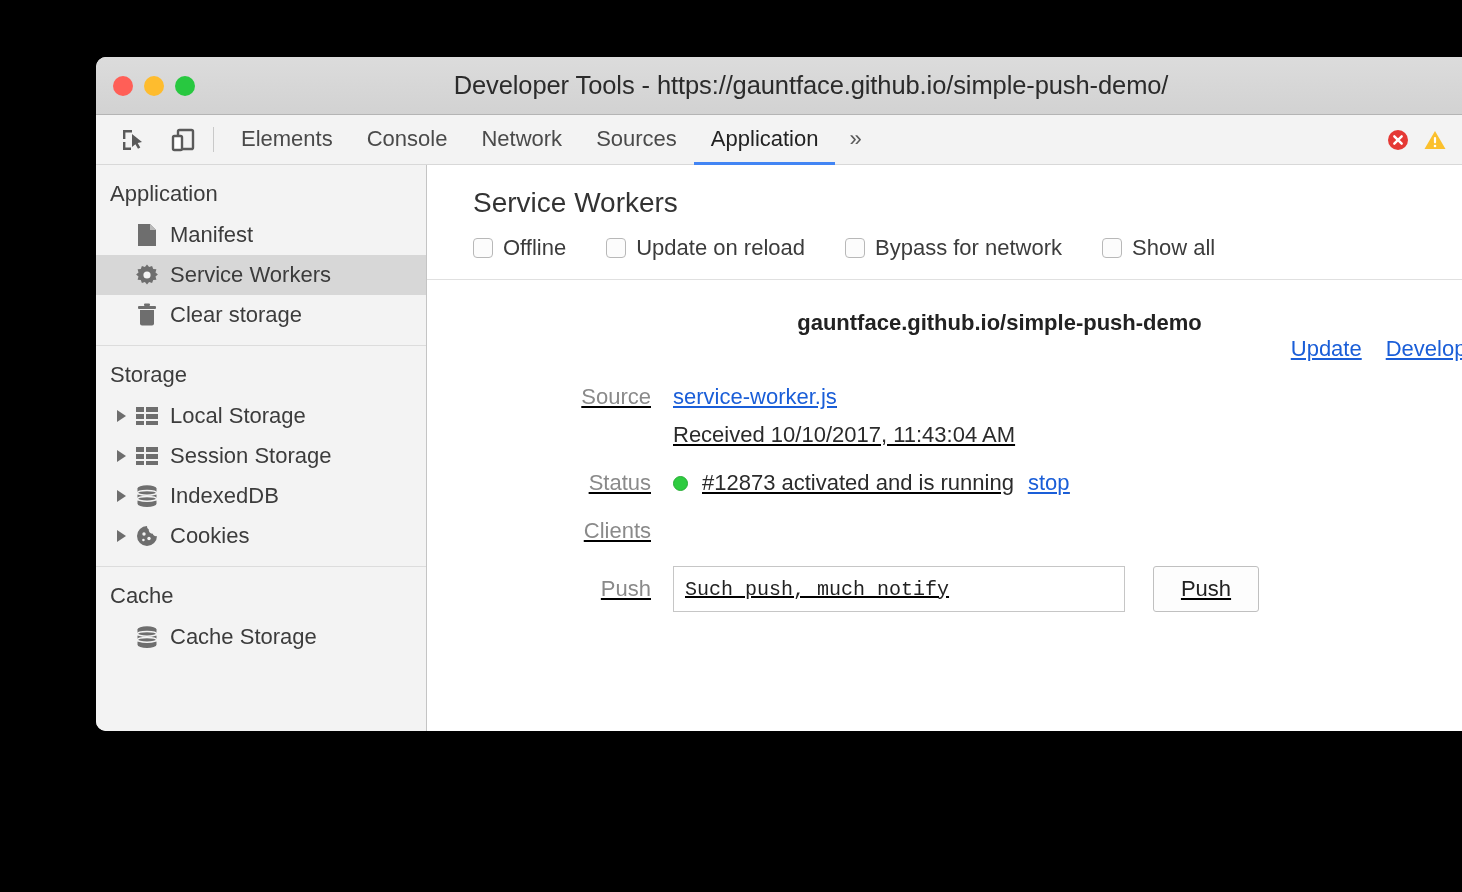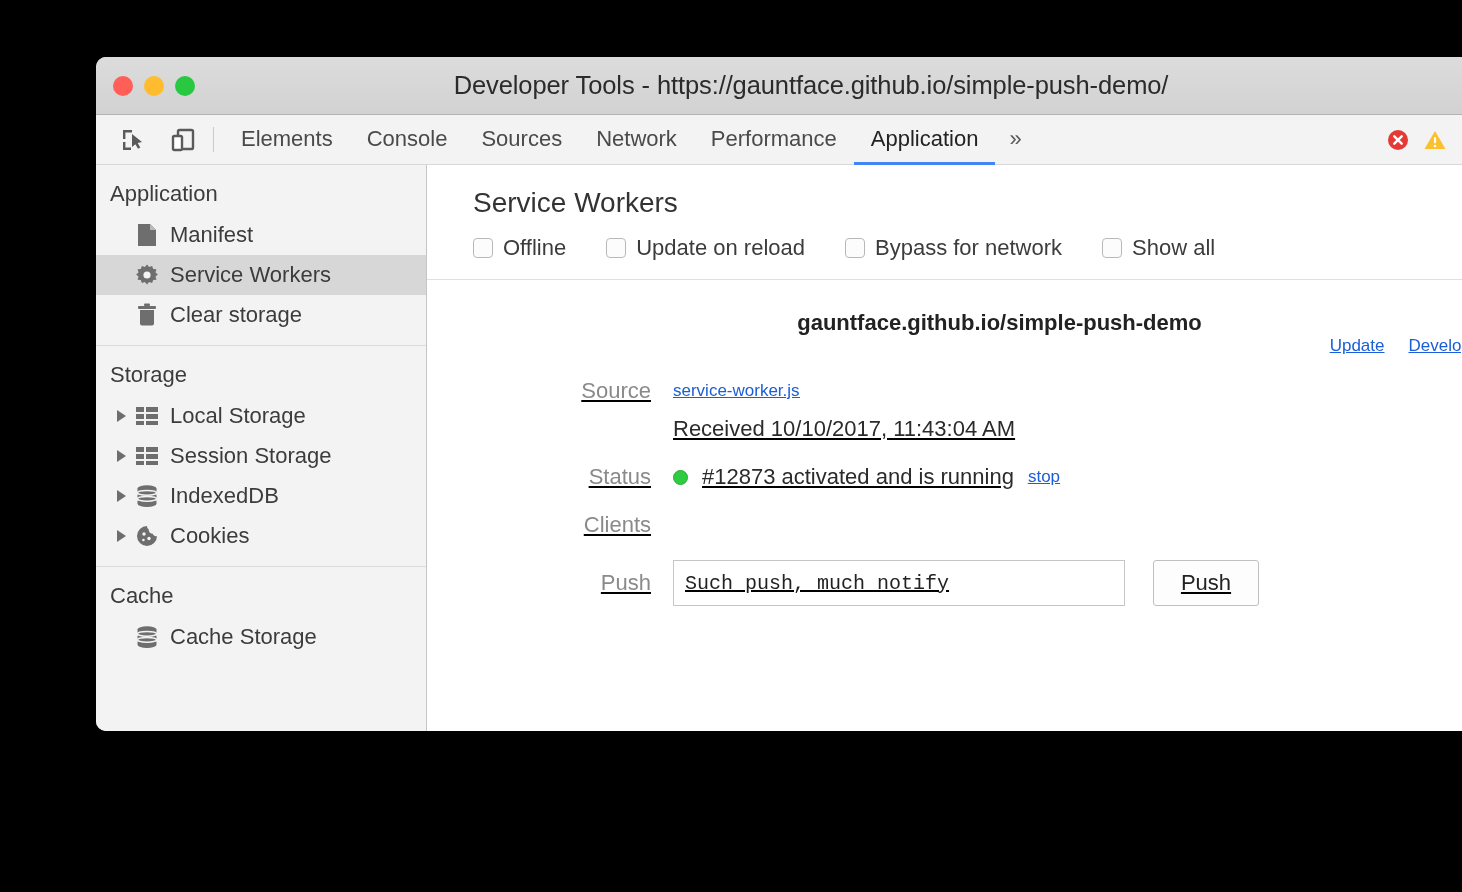--- a/index.html
+++ b/index.html
@@ -231,21 +231,21 @@
   }
   .reg-actions {
     margin-left: auto;
     display: flex;
     gap: 24px;
     padding-right: 40px;
   }
   .link {
     color: #1a5ed8;
     text-decoration: underline;
-    font-size: 17px;
+    font-size: 22px;
     cursor: pointer;
     white-space: nowrap;
   }
 
   .row {
     display: flex;
     align-items: center;
     margin-top: 22px;
     text-decoration: underline;
   }
@@ -326,23 +326,22 @@
         <svg width="26" height="26" viewBox="0 0 26 26">
           <rect x="8" y="3" width="15" height="19" rx="1.6" fill="none" stroke="#5a5a5a" stroke-width="2.4"></rect>
           <rect x="3" y="9" width="9" height="14" rx="1.4" fill="#ffffff" stroke="#5a5a5a" stroke-width="2.4"></rect>
         </svg>
       </div>
     </div>
     <div class="tool-divider"></div>
     <div class="tabs">
       <div class="tab">Elements</div>
       <div class="tab">Console</div>
+      <div class="tab">Network</div>
       <div class="tab">Sources</div>
-      <div class="tab">Network</div>
-      <div class="tab">Performance</div>
       <div class="tab selected">Application</div>
       <div class="tab more">»</div>
     </div>
     <div class="toolbar-right">
       <div class="badge-err">
         <svg width="24" height="24" viewBox="0 0 24 24">
           <circle cx="12" cy="12" r="10" fill="#e53935"></circle>
           <path d="M8.3 8.3 L15.7 15.7 M15.7 8.3 L8.3 15.7" stroke="#ffffff" stroke-width="2.4" stroke-linecap="round"></path>
         </svg>
       </div>

